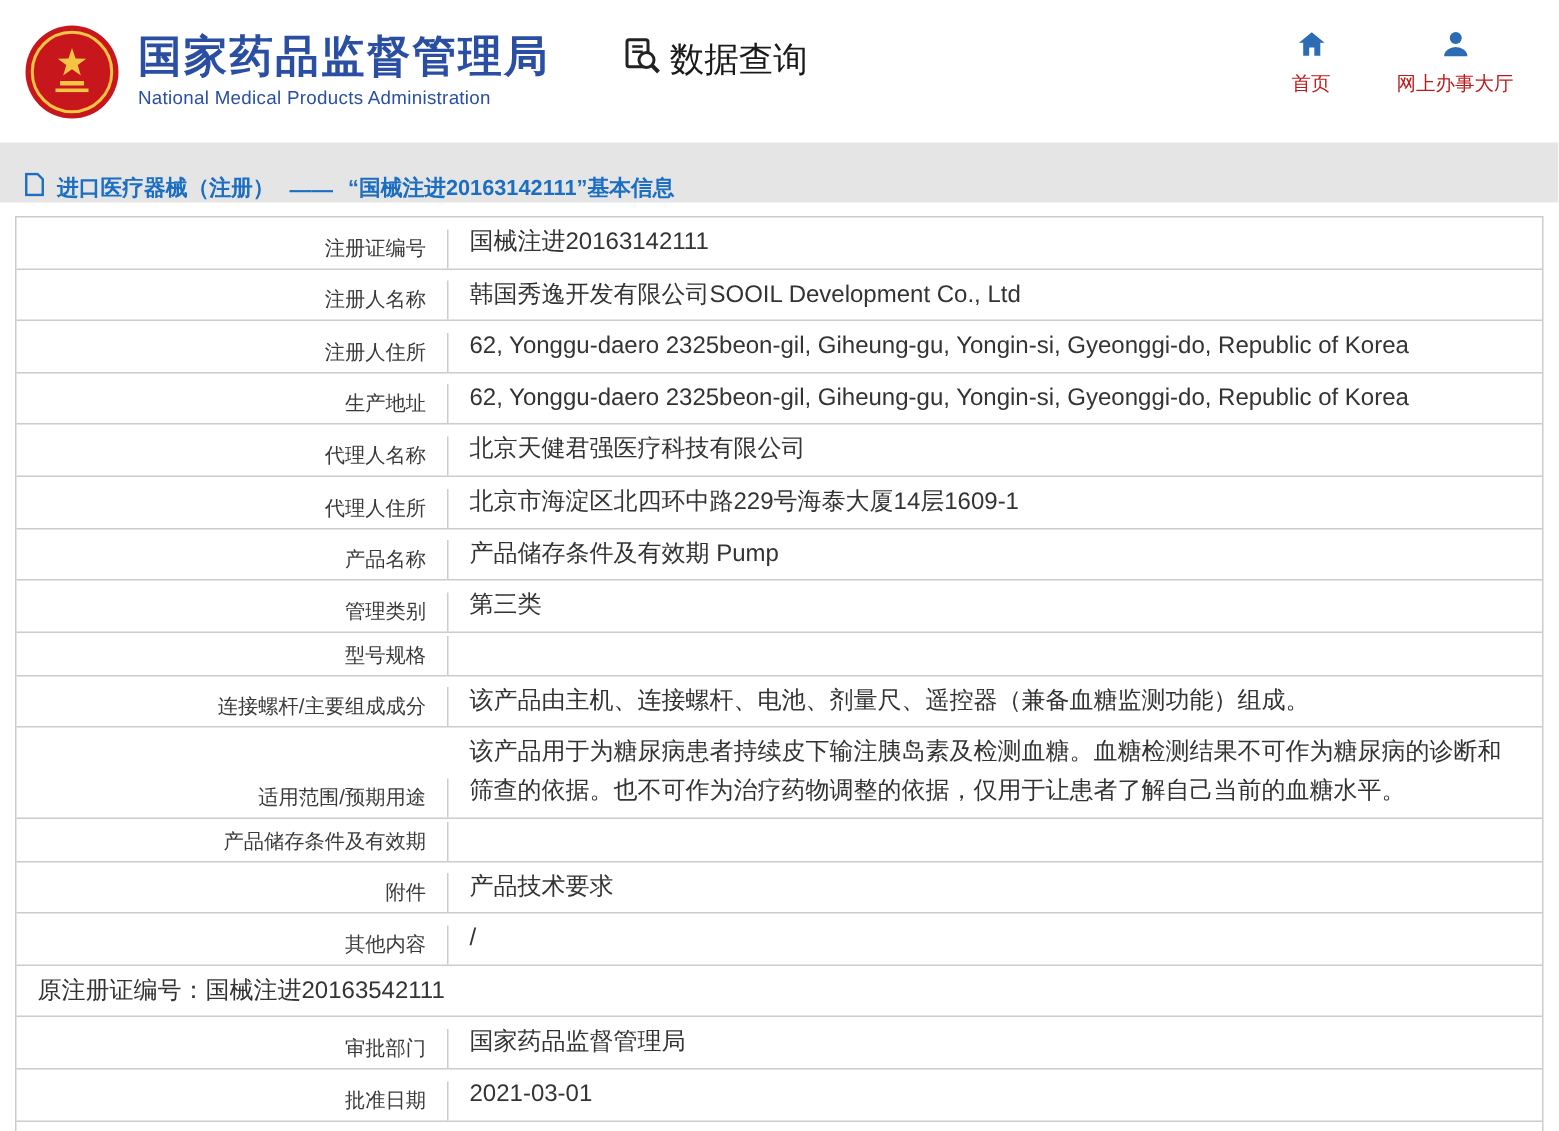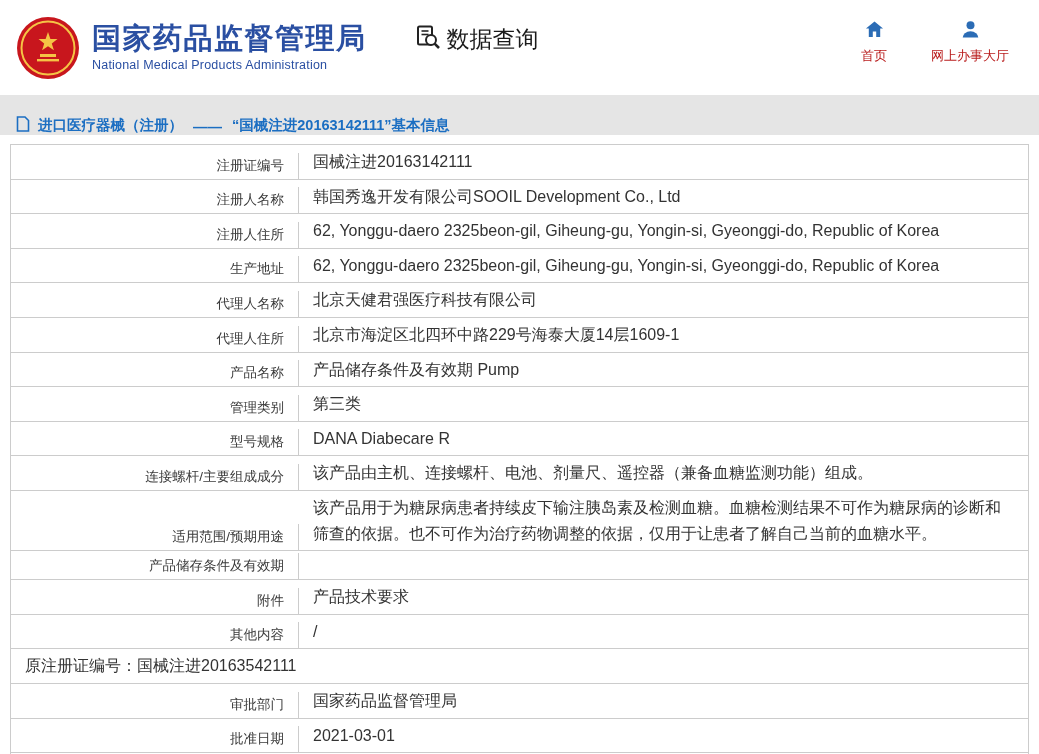--- a/index.html
+++ b/index.html
@@ -216,21 +216,20 @@
     <div class="row">
       <div class="label-cell">产品名称</div>
       <div class="value-cell">产品储存条件及有效期 Pump</div>
     </div>
     <div class="row">
       <div class="label-cell">管理类别</div>
       <div class="value-cell">第三类</div>
     </div>
     <div class="row">
       <div class="label-cell">型号规格</div>
-      <div class="value-cell">DANA Diabecare R</div>
     </div>
     <div class="row">
       <div class="label-cell">连接螺杆/主要组成成分</div>
       <div class="value-cell">该产品由主机、连接螺杆、电池、剂量尺、遥控器（兼备血糖监测功能）组成。</div>
     </div>
     <div class="row">
       <div class="label-cell">适用范围/预期用途</div>
       <div class="value-cell">该产品用于为糖尿病患者持续皮下输注胰岛素及检测血糖。血糖检测结果不可作为糖尿病的诊断和筛查的依据。也不可作为治疗药物调整的依据，仅用于让患者了解自己当前的血糖水平。</div>
     </div>
     <div class="row">

